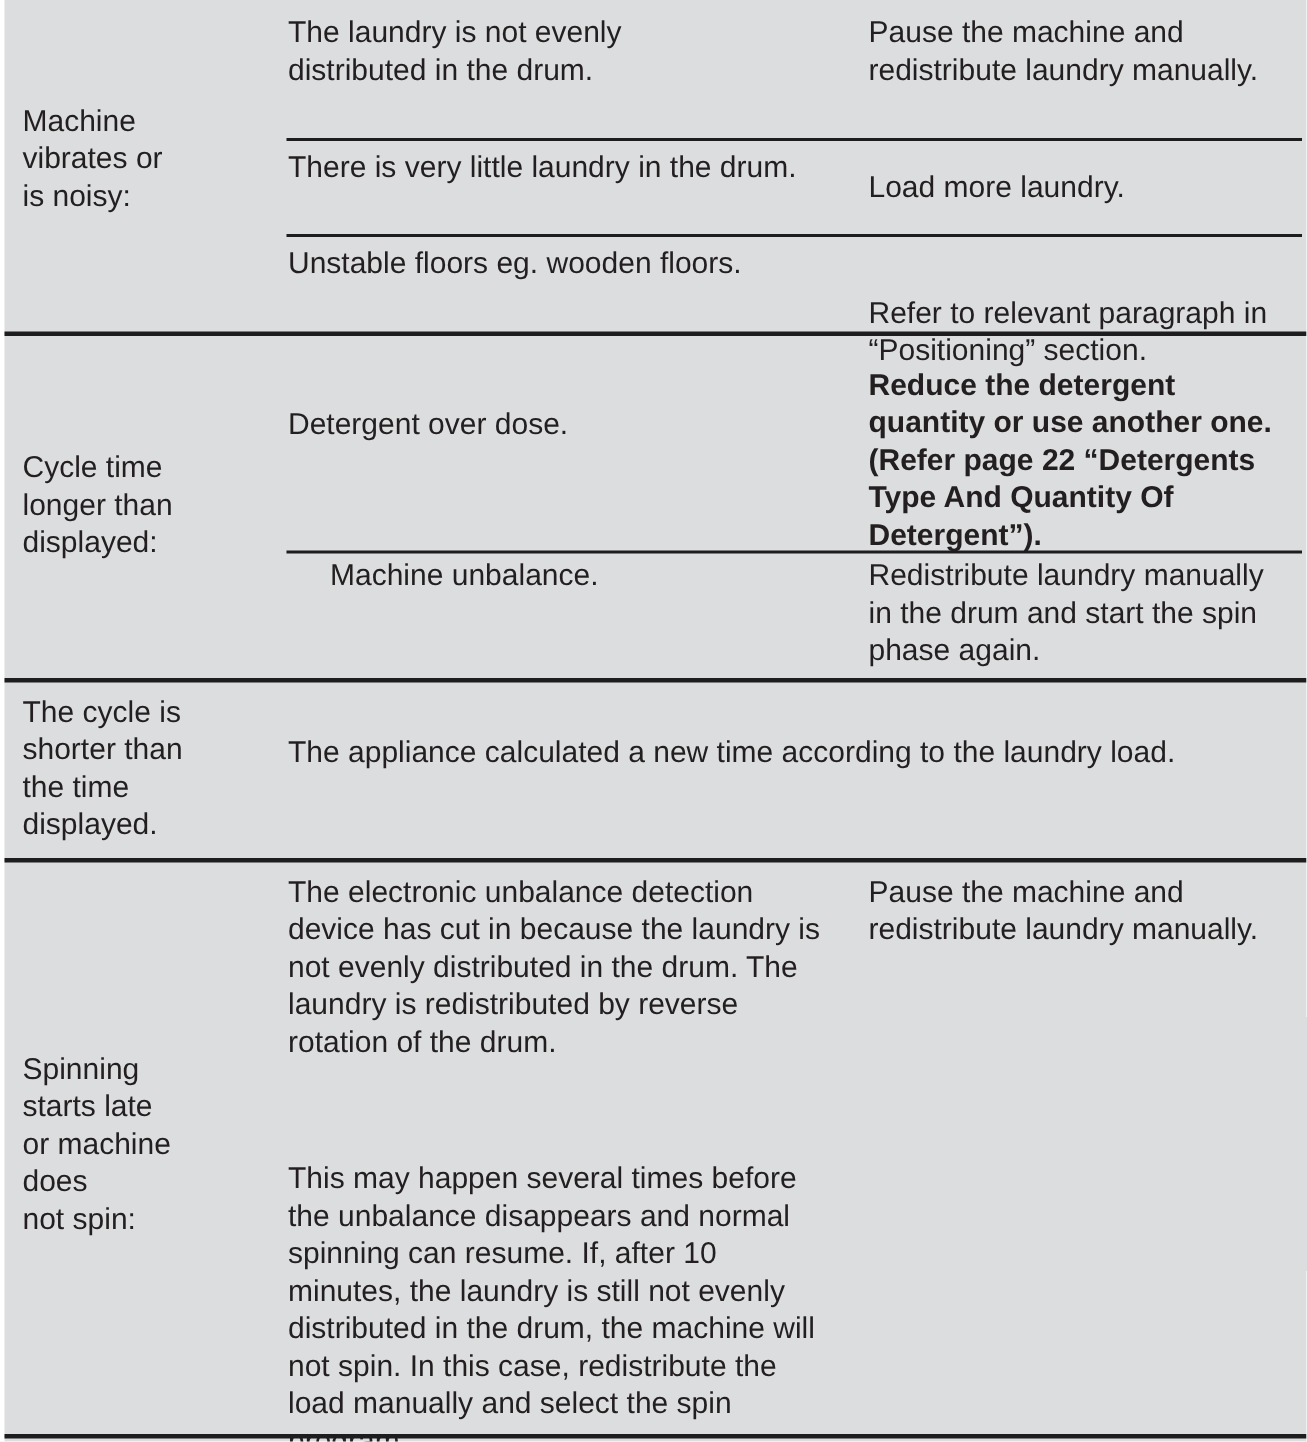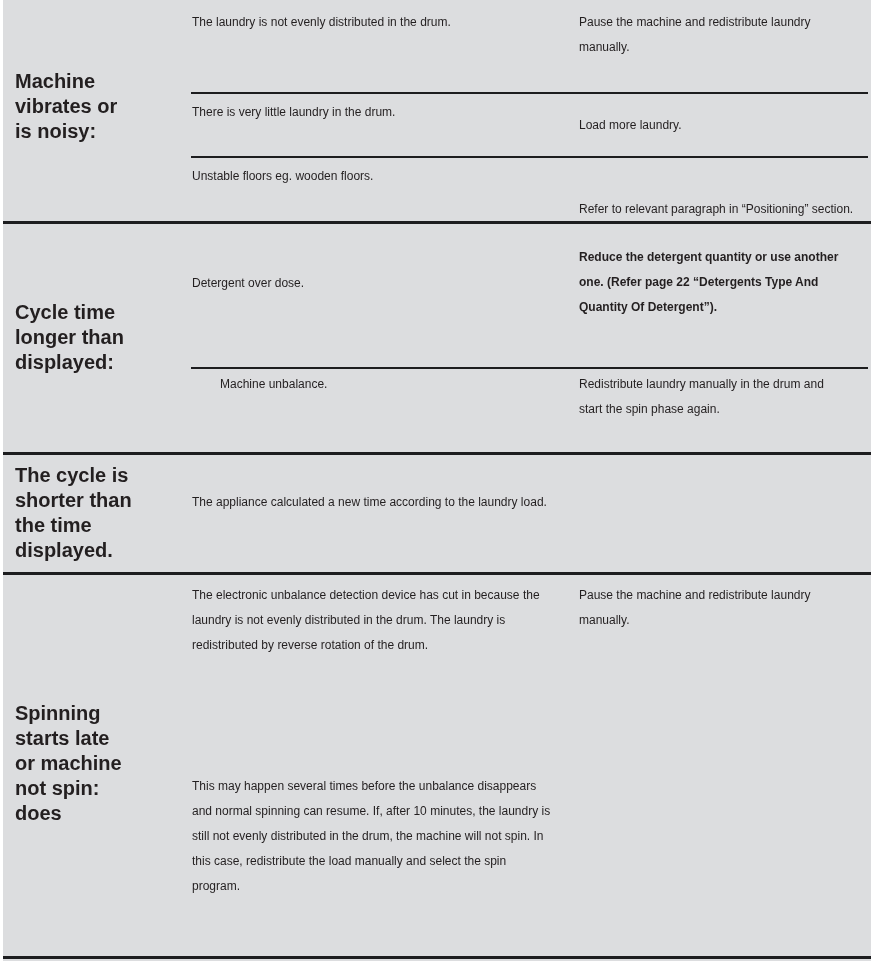--- a/index.html
+++ b/index.html
@@ -1,22 +1,22 @@
 <!DOCTYPE html>
 <html><head>
   <meta charset="utf-8">
   <style>
     html, body { margin: 0; padding: 0; background: #ffffff; }
     body { width: 871px; height: 961px; position: relative; overflow: hidden;
            font-family: "Liberation Sans", sans-serif; color: #231f20; }
     .sheet { position: absolute; left: 3px; top: 0; width: 868px; height: 961px; background: #dcdddf; }
     .thick { position: absolute; left: 0; width: 868px; height: 3px; background: #1d1d1f; }
     .thin { position: absolute; height: 2px; background: #1d1d1f; }
-    .problem { position: absolute; left: 12px; width: 165px; font-weight: bold; font-size: 20px; line-height: 25px; }
-    .cell { position: absolute; font-size: 12px; line-height: 25px; }
+    .problem { position: absolute; left: 12px; width: 165px; font-weight: normal; font-size: 20px; line-height: 25px; }
+    .cell { position: absolute; font-size: 20px; line-height: 25px; }
     .cause { left: 189px; width: 370px; }
     .solution { left: 576px; width: 285px; }
     .wide { left: 189px; width: 660px; }
   </style>
 </head>
 <body>
 
 <div class="sheet">
 
   <div>
@@ -59,21 +59,21 @@
     </div>
     <div class="cell wide" style="top:490px;width:640px;">The appliance calculated a new time according to the laundry load.</div>
   </div>
   <div class="thick" style="top:572px;"></div>
 
   <div>
     <div class="problem" style="top:701px;">
       <div>Spinning</div>
       <div>starts late</div>
       <div>or machine</div>
+      <div>does</div>
       <div>not spin:</div>
-      <div>does</div>
     </div>
     <div class="cell cause" style="top:583px;width:365px;">The electronic unbalance detection device has cut in because the laundry is not evenly distributed in the drum. The laundry is redistributed by reverse rotation of the drum.</div>
     <div class="cell cause" style="top:774px;width:365px;">This may happen several times before the unbalance disappears and normal spinning can resume. If, after 10 minutes, the laundry is still not evenly distributed in the drum, the machine will not spin. In this case, redistribute the load manually and select the spin program.</div>
     <div class="cell solution" style="top:583px;width:270px;">Pause the machine and redistribute laundry manually.</div>
   </div>
   <div class="thick" style="top:956px;"></div>
 </div>
 
 </body></html>

